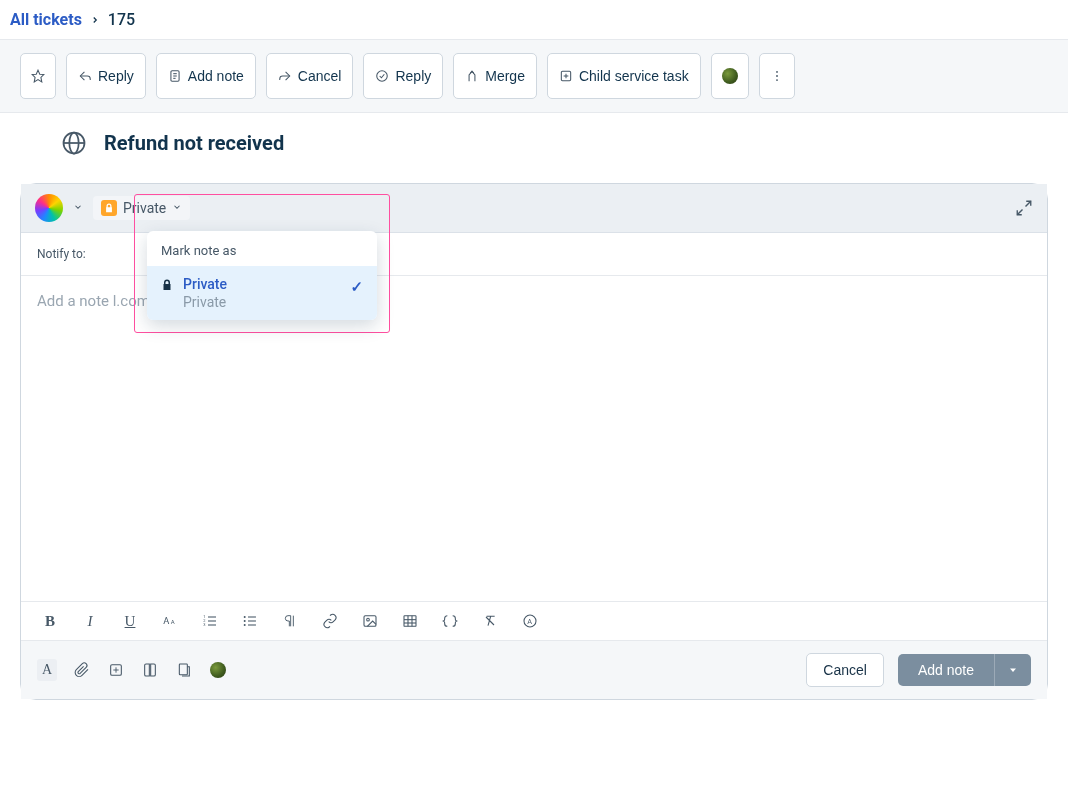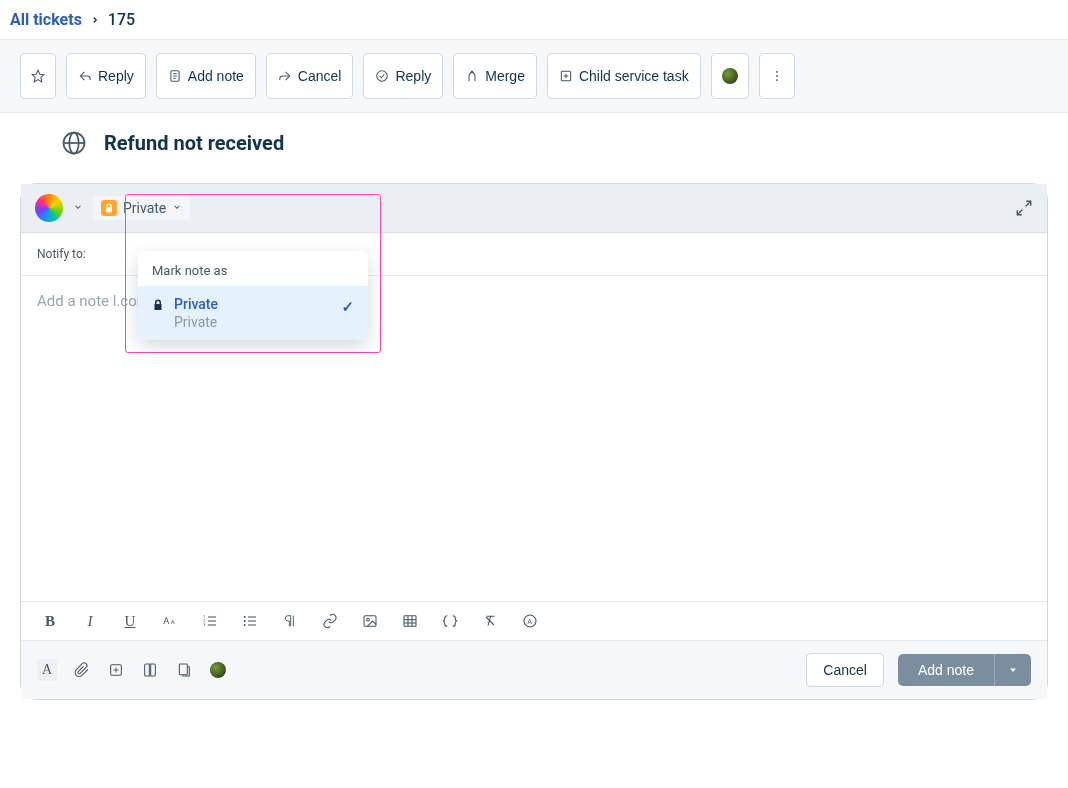--- a/index.html
+++ b/index.html
@@ -106,26 +106,26 @@
 .private-pill .dd { font-size: 10px; color: #475867; }
 .expand {
   margin-left: auto;
   width: 18px; height: 18px; stroke: #475867; stroke-width: 1.8; fill: none; cursor: pointer;
 }
 
 
 .dropdown-wrap {
   position: absolute;
   top: 10px;
-  left: 104px;
+  left: 113px;
   width: 256px;
   border: 1.5px solid #ff4fa0;
   border-radius: 3px;
   pointer-events: none;
-  padding-top: 56px;
+  padding-top: 36px;
   z-index: 20;
 }
 .dropdown {
   pointer-events: auto;
   margin: 0 12px 12px 12px;
   background: #fff;
   border-radius: 6px;
   box-shadow: 0 6px 18px rgba(18,52,77,0.18);
   overflow: hidden;
   position: relative;

